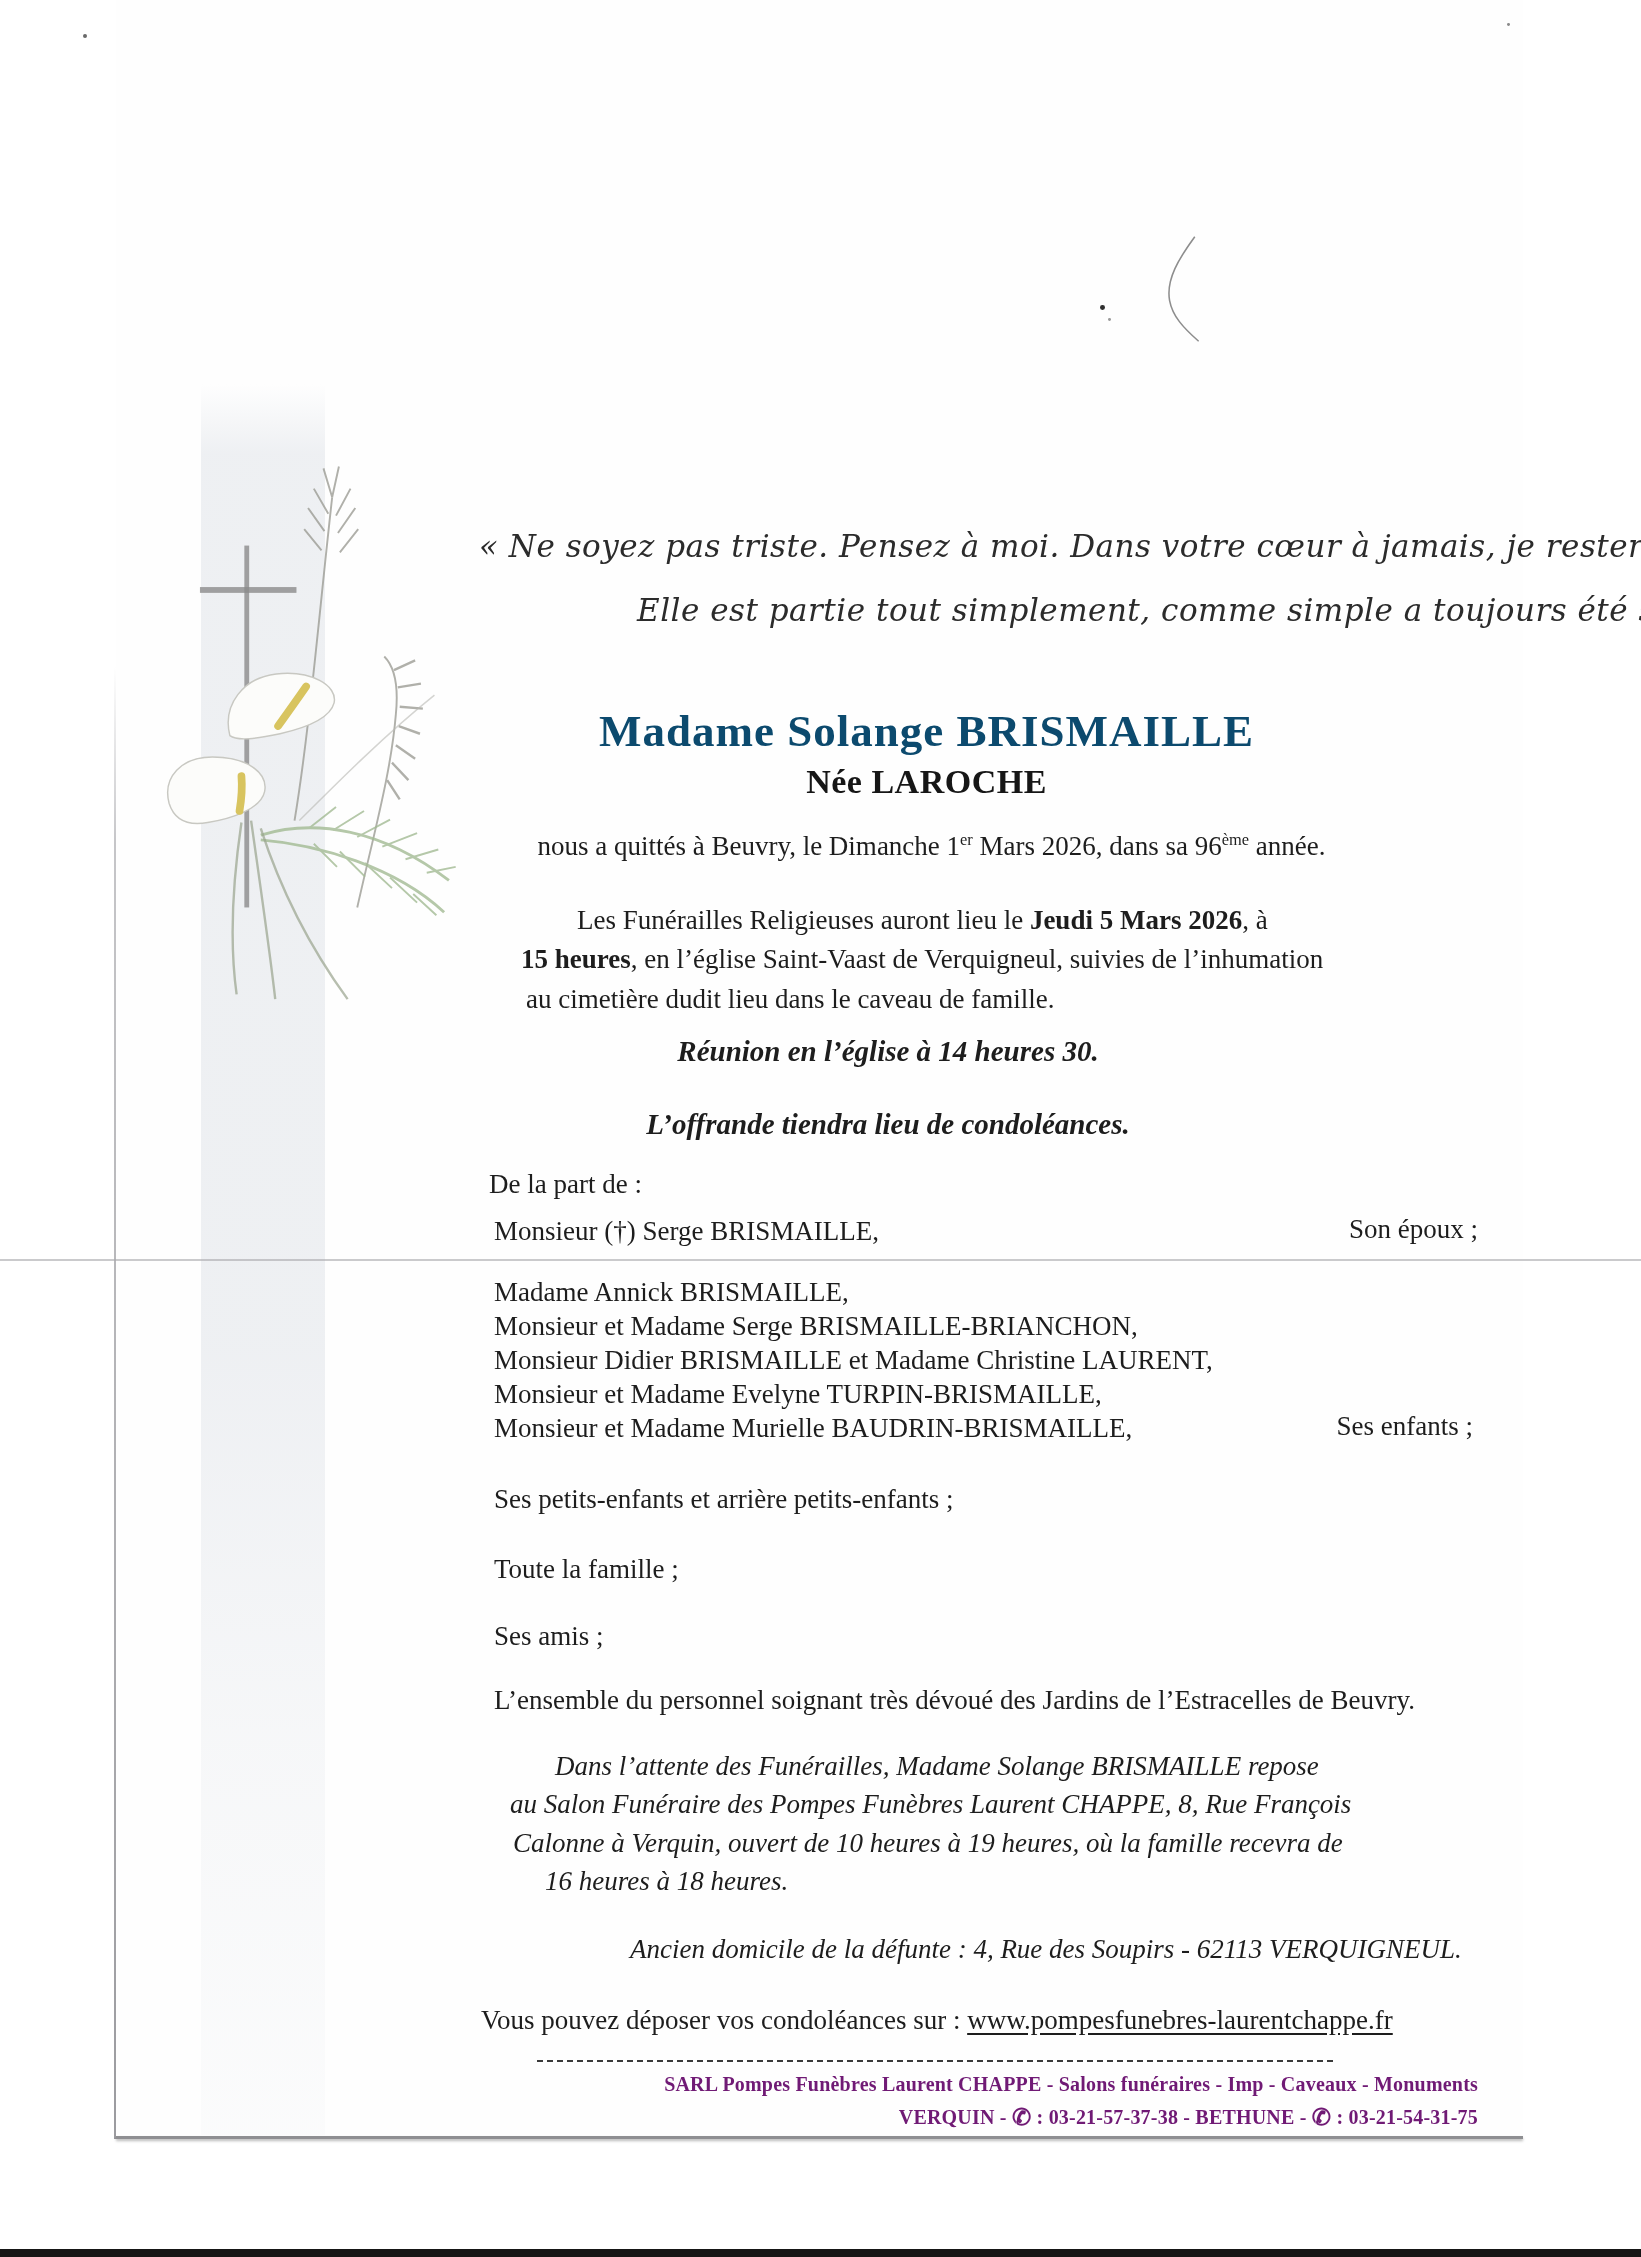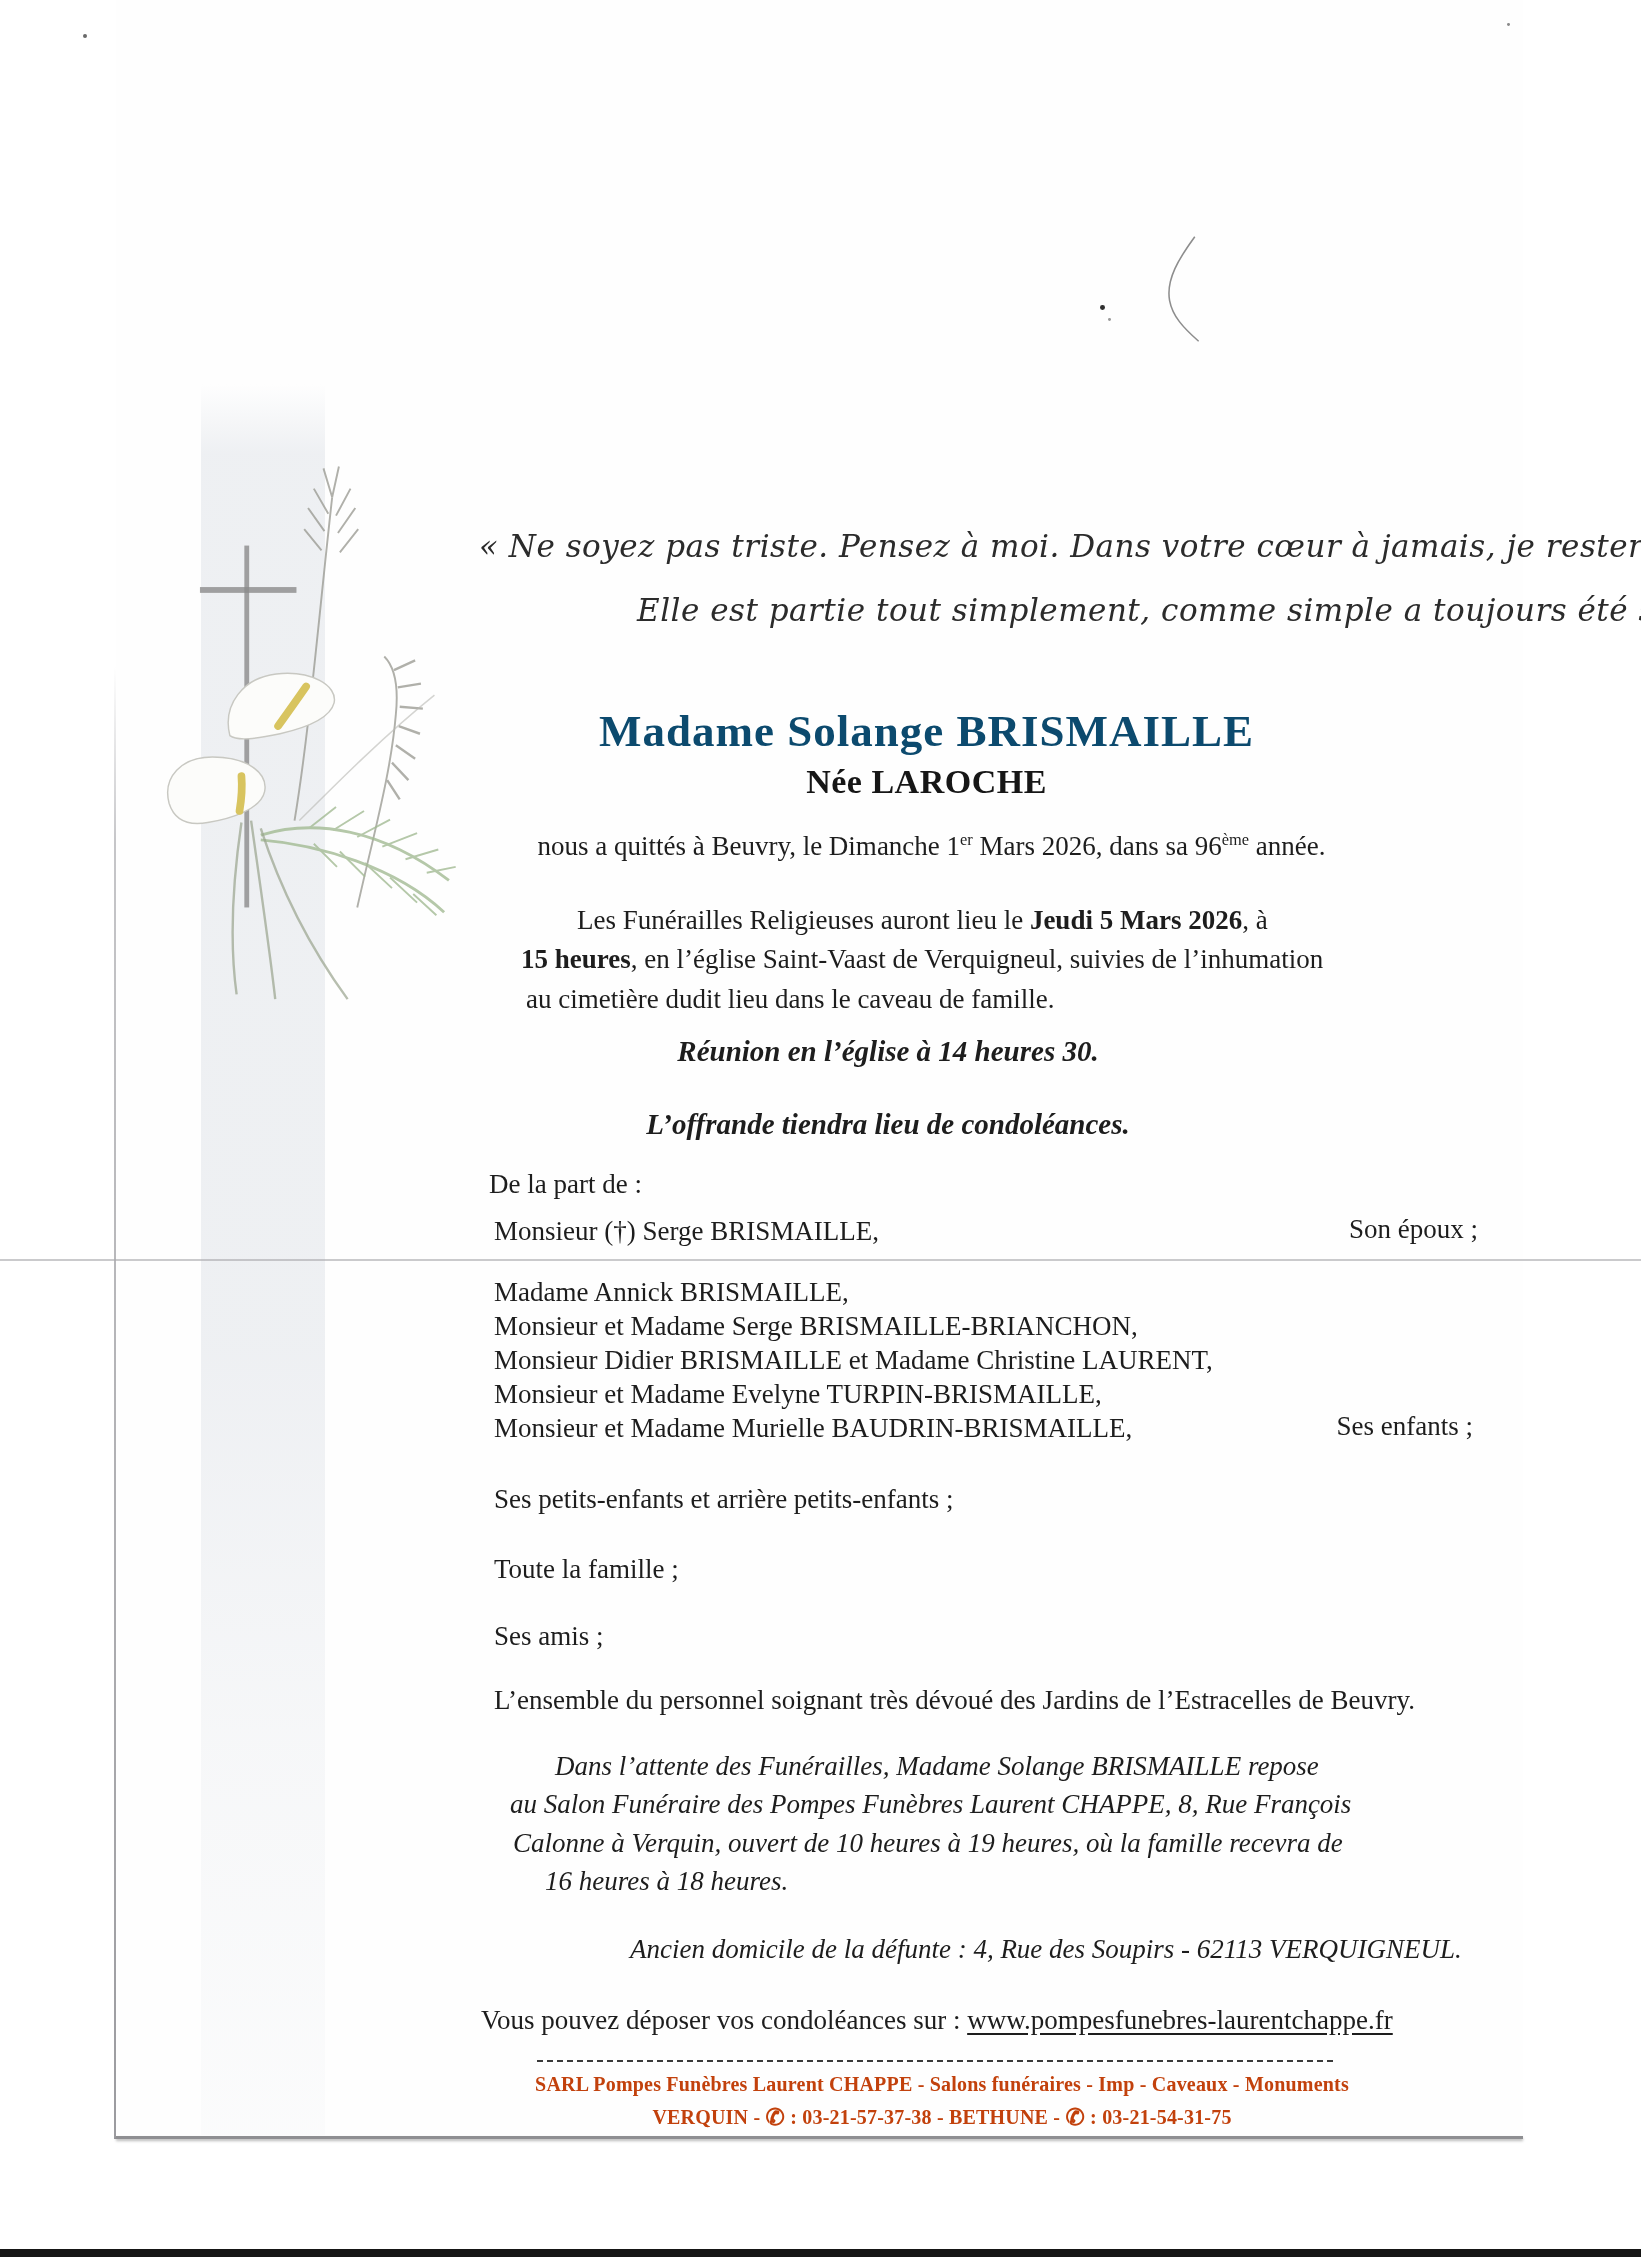--- a/index.html
+++ b/index.html
@@ -24,21 +24,21 @@
   .b{font-weight:bold;}
   .quote{font-family:"DejaVu Serif", serif;font-style:italic;font-size:31px;color:#2b2b2b;letter-spacing:0.5px;}
   .name{font-weight:bold;font-size:45px;letter-spacing:1px;color:#0c4a6e;}
   .maiden{font-weight:bold;font-size:34px;letter-spacing:0.5px;color:#161616;}
   .bolditalic{font-weight:bold;font-style:italic;font-size:29px;}
   .rel{font-size:27px;text-align:right;}
   .sup{font-size:16.4px;position:relative;top:-9.7px;}
   .reposeline{font-style:italic;font-size:27px;}
   .url{text-decoration:underline;text-underline-offset:3.9px;}
   .dashes{position:absolute;left:537px;top:2060px;width:796px;height:0;border-top:2.4px dashed #3a3a3a;}
-  .foot{font-weight:bold;font-size:20px;letter-spacing:0.2px;color:#c2410c;}
+  .foot{font-weight:bold;font-size:20px;letter-spacing:0.2px;color:#701a75;text-align:right;}
   .phone{font-size:23px;position:relative;top:1px;}
 </style>
 </head>
 <body>
 
 <div class="page">
 
   <div class="card"></div>
   <div class="strip"></div>
   <div class="edge-left"></div>

